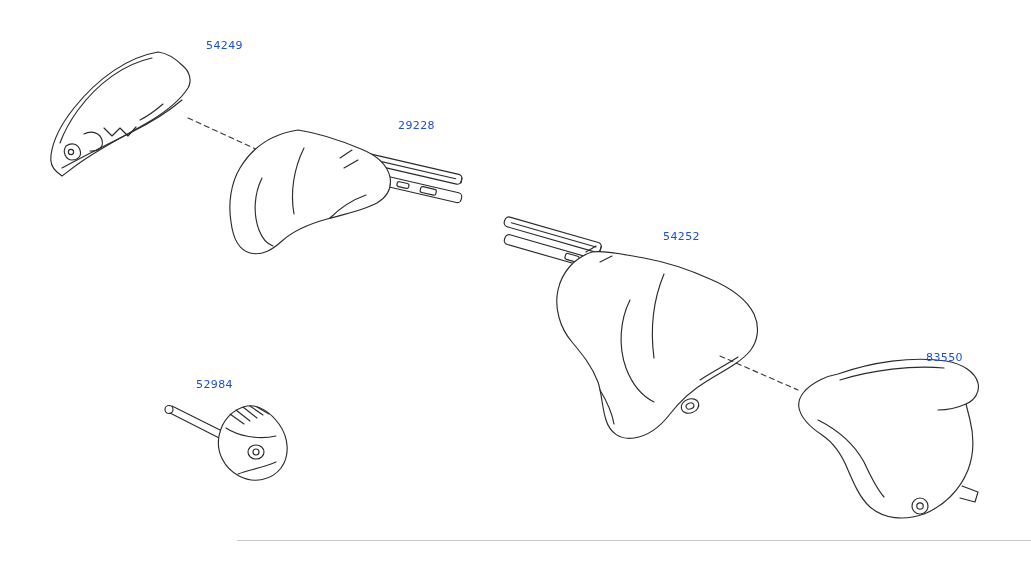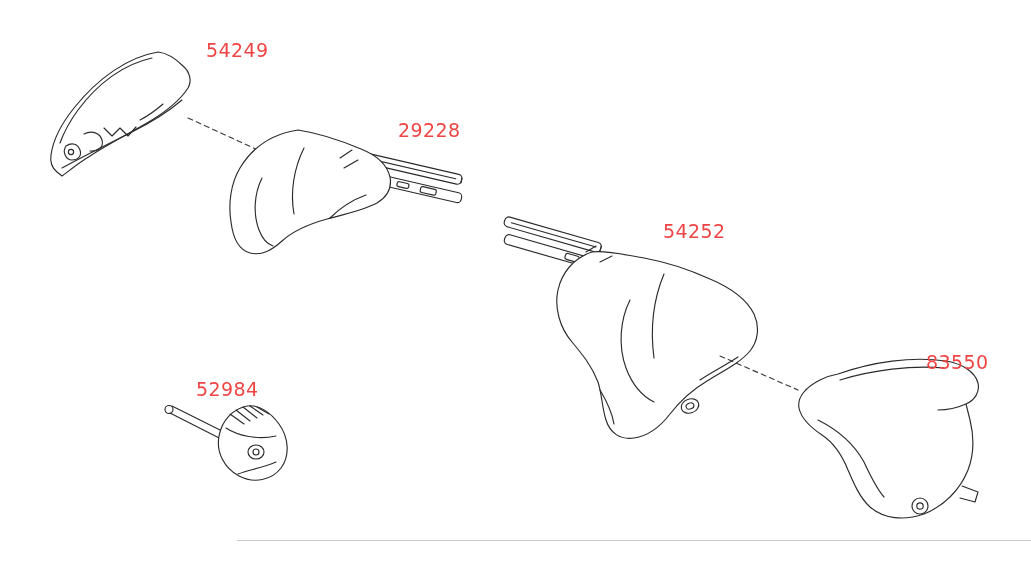--- a/index.html
+++ b/index.html
@@ -7,30 +7,30 @@
     position: relative;
     width: 1031px;
     height: 563px;
     background: #ffffff;
     overflow: hidden;
     font-family: "DejaVu Sans", "Liberation Sans", sans-serif;
   }
   .stage svg { position: absolute; left: 0; top: 0; }
   .part-label {
     position: absolute;
-    font-size: 19px;
-    color: #ef4444;
+    font-size: 11px;
+    color: #1d4ed8;
     letter-spacing: 0.4px;
     white-space: nowrap;
     user-select: none;
   }
   #label-54249 { left: 206px; top: 39px; }
   #label-54251 { left: 398px; top: 119px; }
   #label-52984 { left: 196px; top: 378px; }
-  #label-54252 { left: 663px; top: 220px; }
+  #label-54252 { left: 663px; top: 230px; }
   #label-54250 { left: 926px; top: 351px; }
   .bottom-rule {
     position: absolute;
     left: 237px;
     top: 540px;
     width: 794px;
     height: 0;
     border-top: 1px solid #c9c9c9;
   }
 </style>

